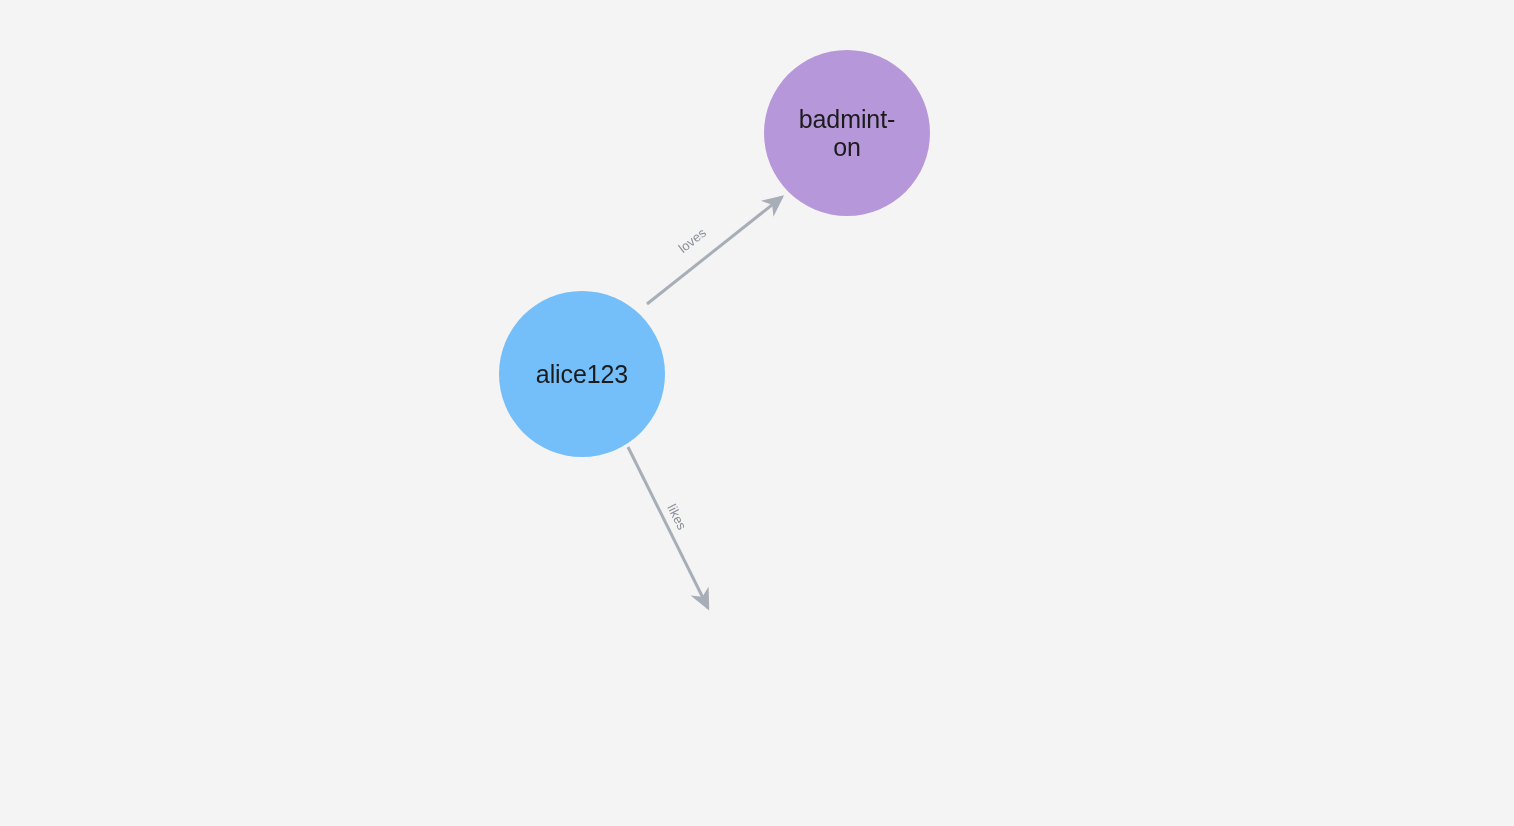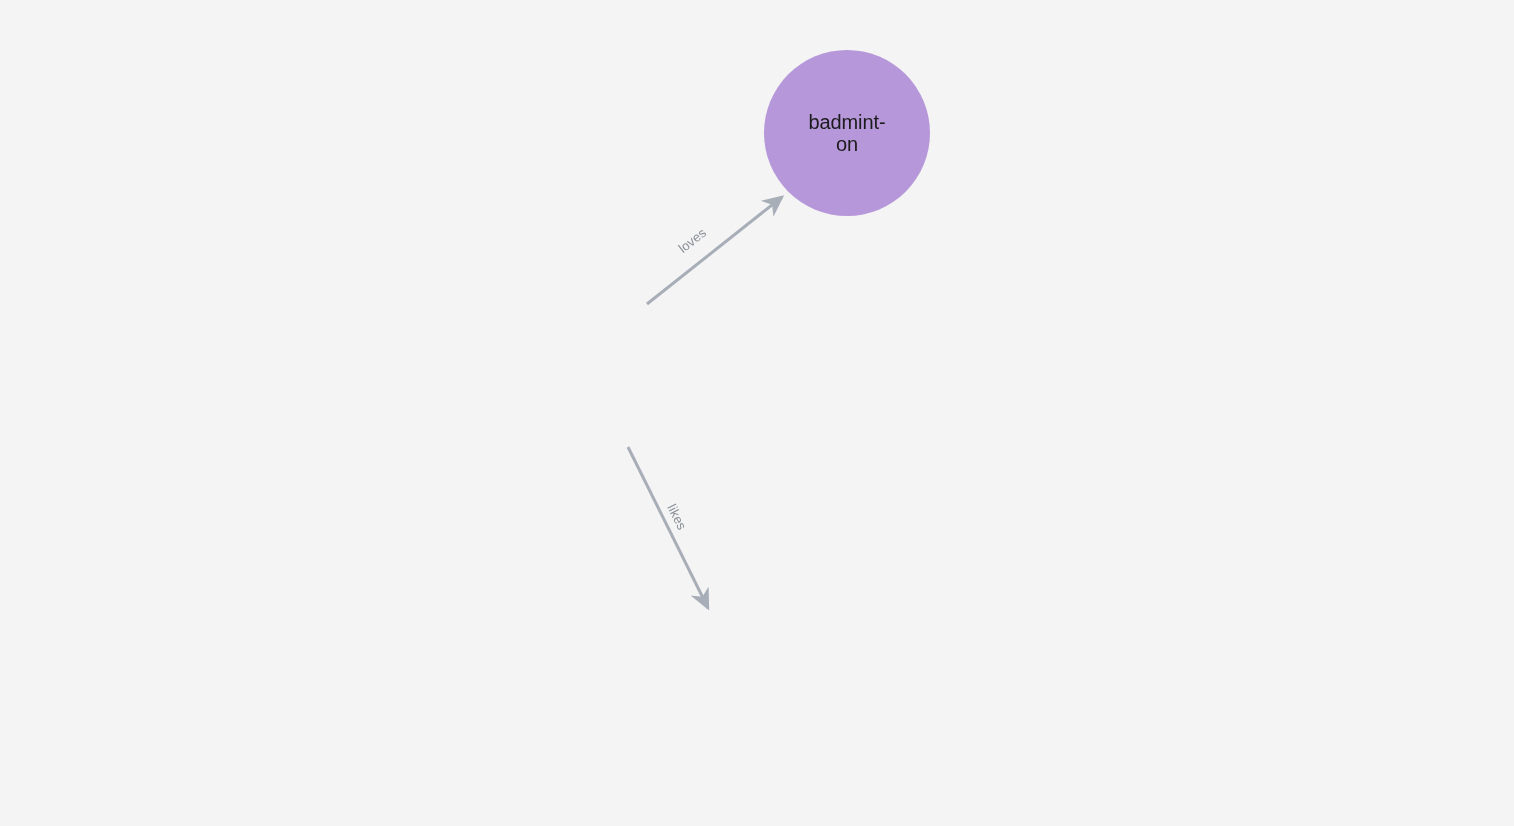--- a/index.html
+++ b/index.html
@@ -30,21 +30,21 @@
     position: absolute;
     border-radius: 50%;
     display: flex;
     align-items: center;
     justify-content: center;
     box-sizing: border-box;
     cursor: pointer;
   }
   .node-label {
     color: #1b1b1b;
-    font-size: 20px;
+    font-size: 25px;
     line-height: 1.12;
     text-align: center;
     letter-spacing: -0.1px;
     width: 84%;
     word-break: break-word;
     overflow-wrap: break-word;
     hyphens: auto;
     user-select: none;
   }
   .edge-label {
@@ -71,19 +71,22 @@
       <line x1="647" y1="304" x2="782" y2="197" stroke="#a8aeb8" stroke-width="3" stroke-linecap="butt" marker-end="url(#arrow-dart)"></line>
       <text class="edge-label" x="695" y="244" text-anchor="middle" transform="rotate(-38.4 695 244)" fill="#8a8f97">loves</text>
     </g>
 
     <g>
       <line x1="628" y1="447" x2="708" y2="608" stroke="#a8aeb8" stroke-width="3" stroke-linecap="butt" marker-end="url(#arrow-dart)"></line>
       <text class="edge-label" x="673" y="519" text-anchor="middle" transform="rotate(63.6 673 519)" fill="#8a8f97">likes</text>
     </g>
   </svg>
 
+  <div class="graph-node" id="node-alice123" style="left: 499px; top: 291px; width: 166px; height: 166px; background: rgb(116, 191, 250);">
+    <span class="node-label">alice123</span>
+  </div>
 
   <div class="graph-node" id="node-badminton" style="left: 764px; top: 50px; width: 166px; height: 166px; background: rgb(182, 151, 217);">
     <span class="node-label"><span>badmint-</span><br><span>on</span></span>
   </div>
 
 
 </div>
 
 </body></html>

